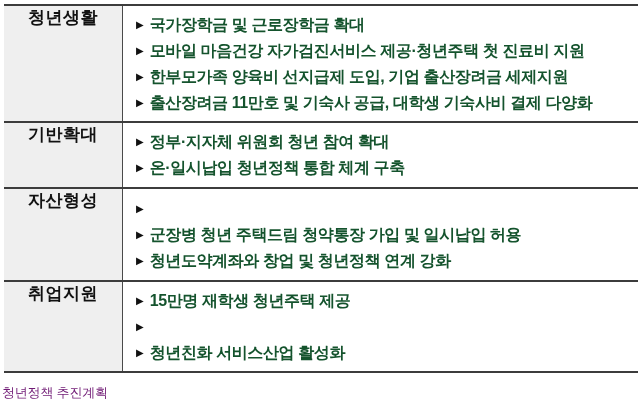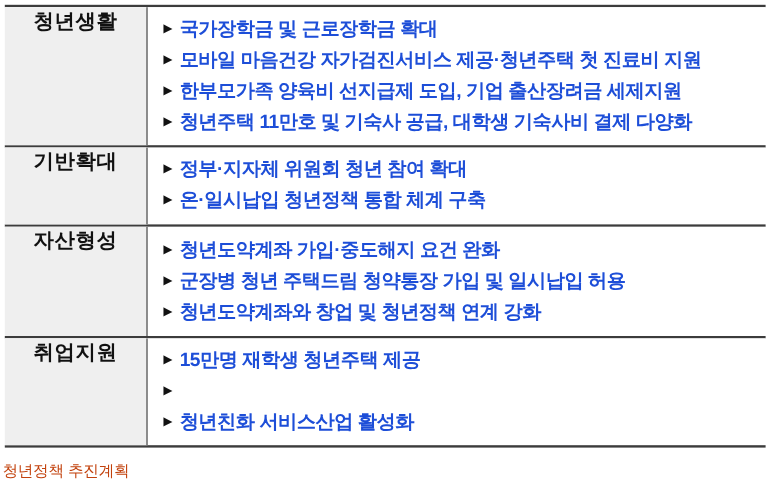--- a/index.html
+++ b/index.html
@@ -64,30 +64,30 @@
   .bullet {
     font-size: 10px;
     color: #111111;
     margin-right: 6px;
     flex: 0 0 auto;
     transform: translateY(-0.5px);
   }
   .item-text {
     font-size: 16px;
     font-weight: bold;
-    color: #1d4ed8;
+    color: #14532d;
     letter-spacing: -0.4px;
   }
   .caption {
     position: absolute;
     left: 2px;
     top: 384px;
     font-size: 13px;
     font-weight: normal;
-    color: #c2410c;
+    color: #701a75;
     letter-spacing: -0.2px;
   }
 </style>
 </head>
 <body>
 
 <div class="canvas">
 
   <div class="policy-table">
 
@@ -103,21 +103,21 @@
         <div class="item-line">
           <span class="bullet">▶</span>
           <span class="item-text">모바일 마음건강 자가검진서비스 제공·청년주택 첫 진료비 지원</span>
         </div>
         <div class="item-line">
           <span class="bullet">▶</span>
           <span class="item-text">한부모가족 양육비 선지급제 도입, 기업 출산장려금 세제지원</span>
         </div>
         <div class="item-line">
           <span class="bullet">▶</span>
-          <span class="item-text">청년주택 11만호 및 기숙사 공급, 대학생 기숙사비 결제 다양화</span>
+          <span class="item-text">출산장려금 11만호 및 기숙사 공급, 대학생 기숙사비 결제 다양화</span>
         </div>
       </div>
     </div>
 
     <div class="t-row r2">
       <div class="cat-cell">
         <span>기반확대</span>
       </div>
       <div class="items-cell">
         <div class="item-line">
@@ -131,21 +131,20 @@
       </div>
     </div>
 
     <div class="t-row r3">
       <div class="cat-cell">
         <span>자산형성</span>
       </div>
       <div class="items-cell">
         <div class="item-line">
           <span class="bullet">▶</span>
-          <span class="item-text">청년도약계좌 가입·중도해지 요건 완화</span>
         </div>
         <div class="item-line">
           <span class="bullet">▶</span>
           <span class="item-text">군장병 청년 주택드림 청약통장 가입 및 일시납입 허용</span>
         </div>
         <div class="item-line">
           <span class="bullet">▶</span>
           <span class="item-text">청년도약계좌와 창업 및 청년정책 연계 강화</span>
         </div>
       </div>

